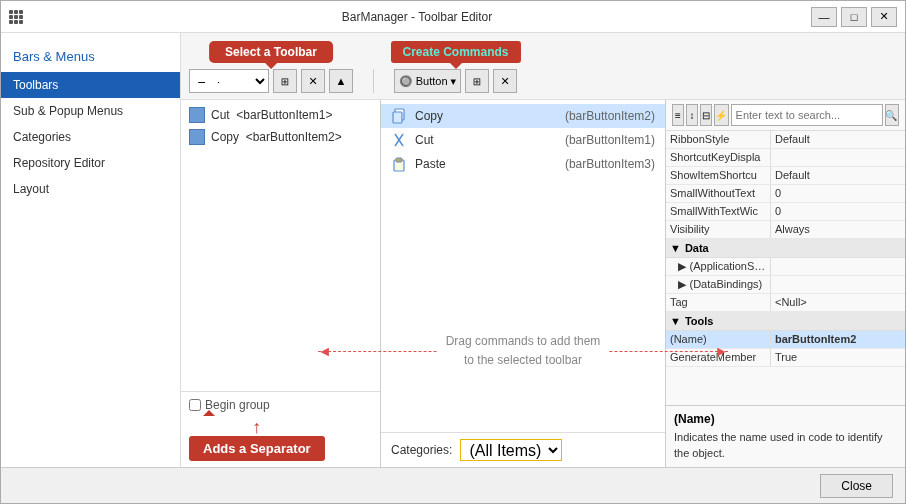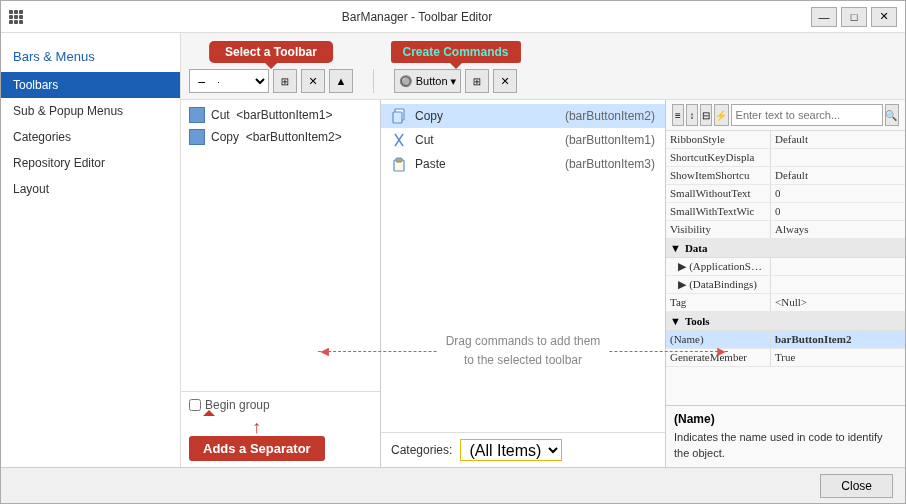--- a/index.html
+++ b/index.html
@@ -73,21 +73,21 @@
     .commands-footer { padding: 6px 10px; border-top: 1px solid #ddd; display: flex; align-items: center; gap: 8px; }
     .categories-label { font-size: 12px; color: #333; }
     .categories-select { height: 22px; border: 1px solid #eab308; background: #fff; font-size: 16px; padding: 0 4px; }
 
     
     .properties-panel { width: 240px; border-left: 1px solid #ccc; background: #f9f9f9; display: flex; flex-direction: column; flex-shrink: 0; }
     .props-toolbar { display: flex; gap: 2px; padding: 4px 6px; border-bottom: 1px solid #ddd; align-items: center; }
     .prop-icon-btn { width: 22px; height: 22px; border: 1px solid #aaa; background: #e8e8e8; cursor: pointer; display: flex; align-items: center; justify-content: center; font-size: 10px; }
     .prop-search { flex: 1; height: 22px; border: 1px solid #aaa; padding: 0 4px; font-size: 11px; background: #fff; }
 
-    .props-table { flex: 1; overflow-y: auto; font-size: 11px; font-family: Liberation Serif, serif; }
+    .props-table { flex: 1; overflow-y: auto; font-size: 11px; }
     .prop-row { display: flex; border-bottom: 1px solid #e8e8e8; min-height: 18px; }
     .prop-key { width: 105px; padding: 2px 4px; color: #333; flex-shrink: 0; overflow: hidden; text-overflow: ellipsis; white-space: nowrap; border-right: 1px solid #ddd; }
     .prop-val { flex: 1; padding: 2px 4px; color: #333; overflow: hidden; text-overflow: ellipsis; white-space: nowrap; }
     .prop-section { display: flex; align-items: center; padding: 3px 4px; background: #e8e8e8; font-weight: bold; font-size: 11px; border-bottom: 1px solid #ddd; cursor: pointer; gap: 4px; }
     .prop-row.selected { background: #cce4ff; }
 
     .props-description { border-top: 1px solid #ccc; padding: 6px 8px; }
     .desc-title { font-weight: bold; font-size: 12px; margin-bottom: 4px; }
     .desc-text { font-size: 11px; color: #333; line-height: 1.4; }
 

